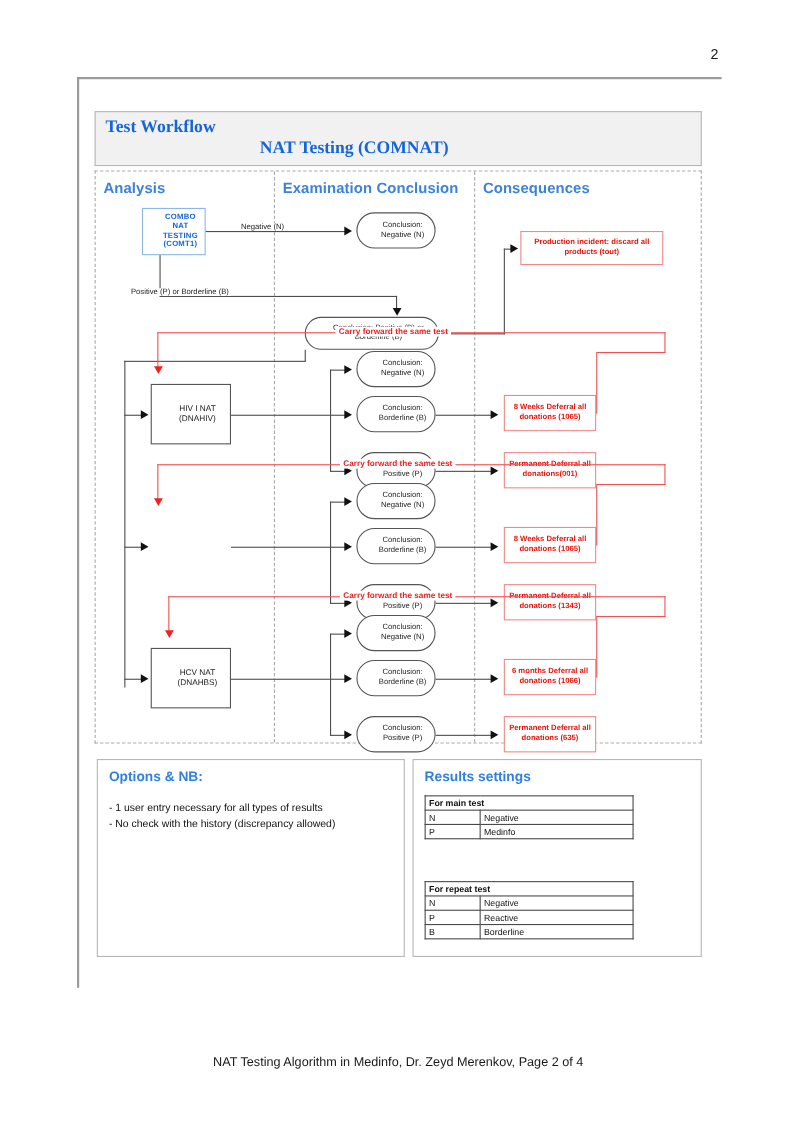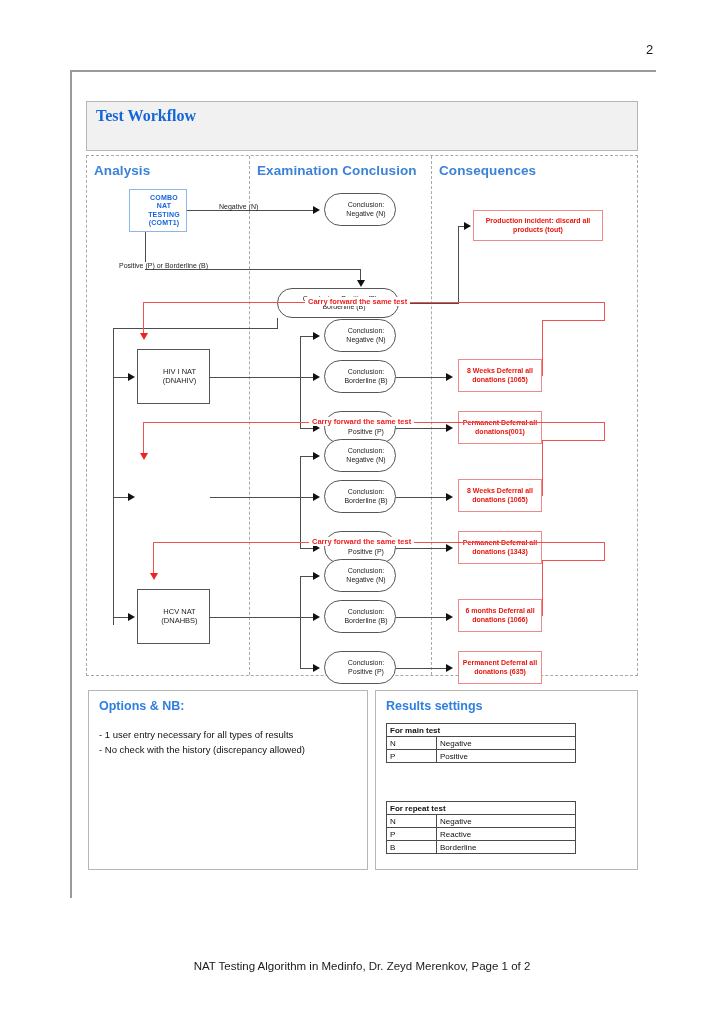--- a/index.html
+++ b/index.html
@@ -159,20 +159,21 @@
 </style>
 </head>
 <body>
 
 <div class="page-number">2</div>
 
 <div class="page-frame"></div>
 
 <div class="title-band">
   <div class="title-main">Test Workflow</div>
+  <div class="title-sub">NAT Testing (COMNAT)</div>
 </div>
 
 <div class="diagram">
 
   <div class="lane-div d1"></div>
   <div class="lane-div d2"></div>
 
   <div class="lane-head h1">Analysis</div>
   <div class="lane-head h2">Examination Conclusion</div>
   <div class="lane-head h3">Consequences</div>
@@ -325,21 +326,21 @@
     <tbody>
         <tr>
       <td class="hdr" colspan="2">For main test</td>
     </tr>
     <tr>
       <td class="code">N</td>
       <td>Negative</td>
     </tr>
     <tr>
       <td class="code">P</td>
-      <td>Positive</td>
+      <td>Medinfo</td>
     </tr>
   </tbody>
     </table>
 
   <table class="rtable" style="left:10px; top:110px; width:190px;">
     <tbody>
         <tr>
       <td class="hdr" colspan="2">For repeat test</td>
     </tr>
     <tr>
@@ -351,13 +352,13 @@
       <td>Reactive</td>
     </tr>
     <tr>
       <td class="code">B</td>
       <td>Borderline</td>
     </tr>
   </tbody>
     </table>
 </div>
 
-<div class="footer">NAT Testing Algorithm in Medinfo, Dr. Zeyd Merenkov, Page 1 of 2</div>
+<div class="footer">NAT Testing Algorithm in Medinfo, Dr. Zeyd Merenkov, Page 2 of 4</div>
 
 </body></html>

